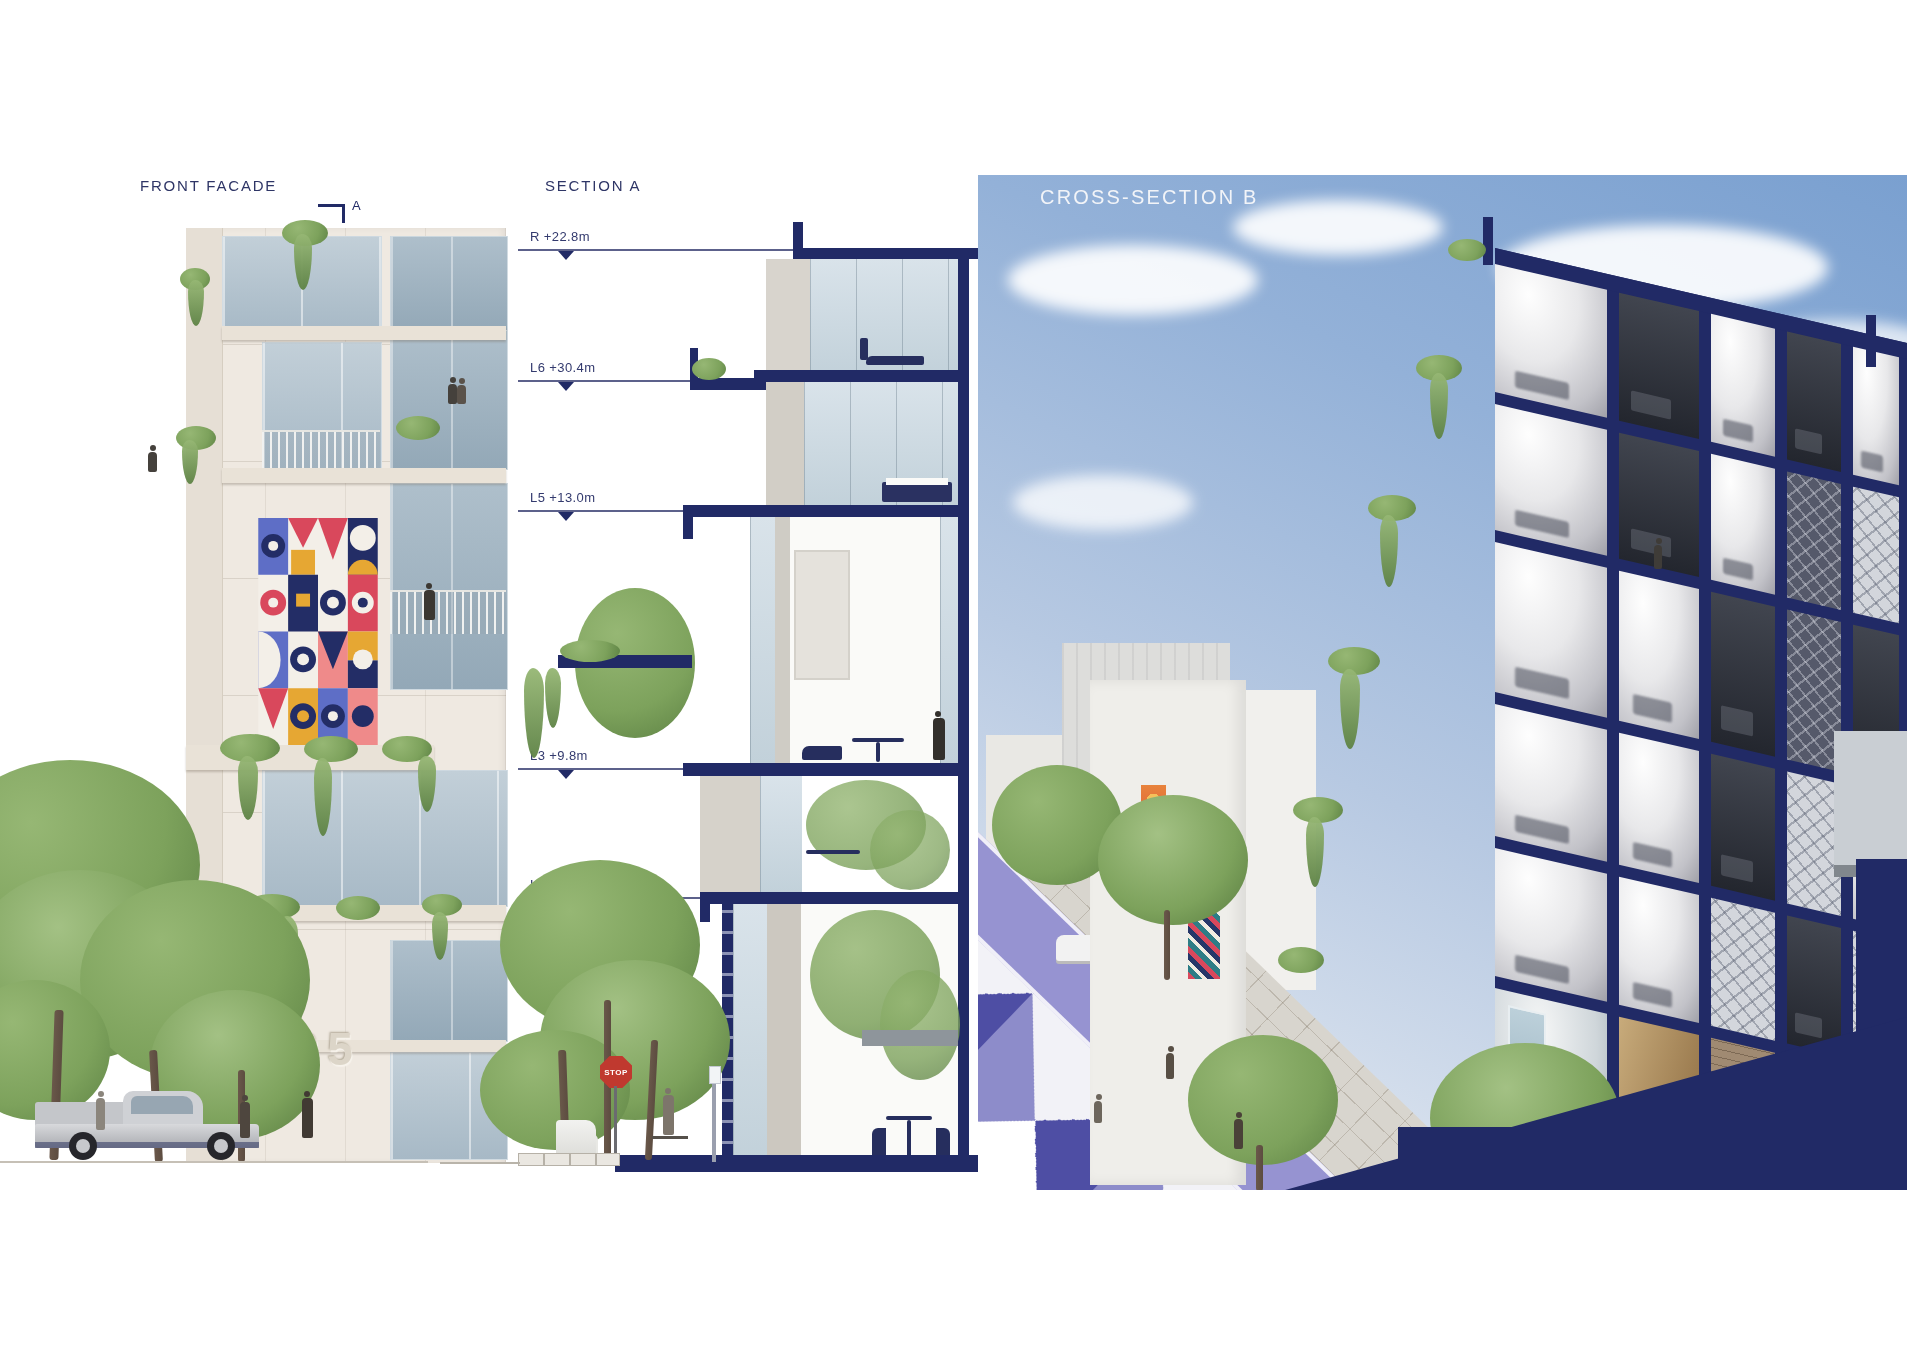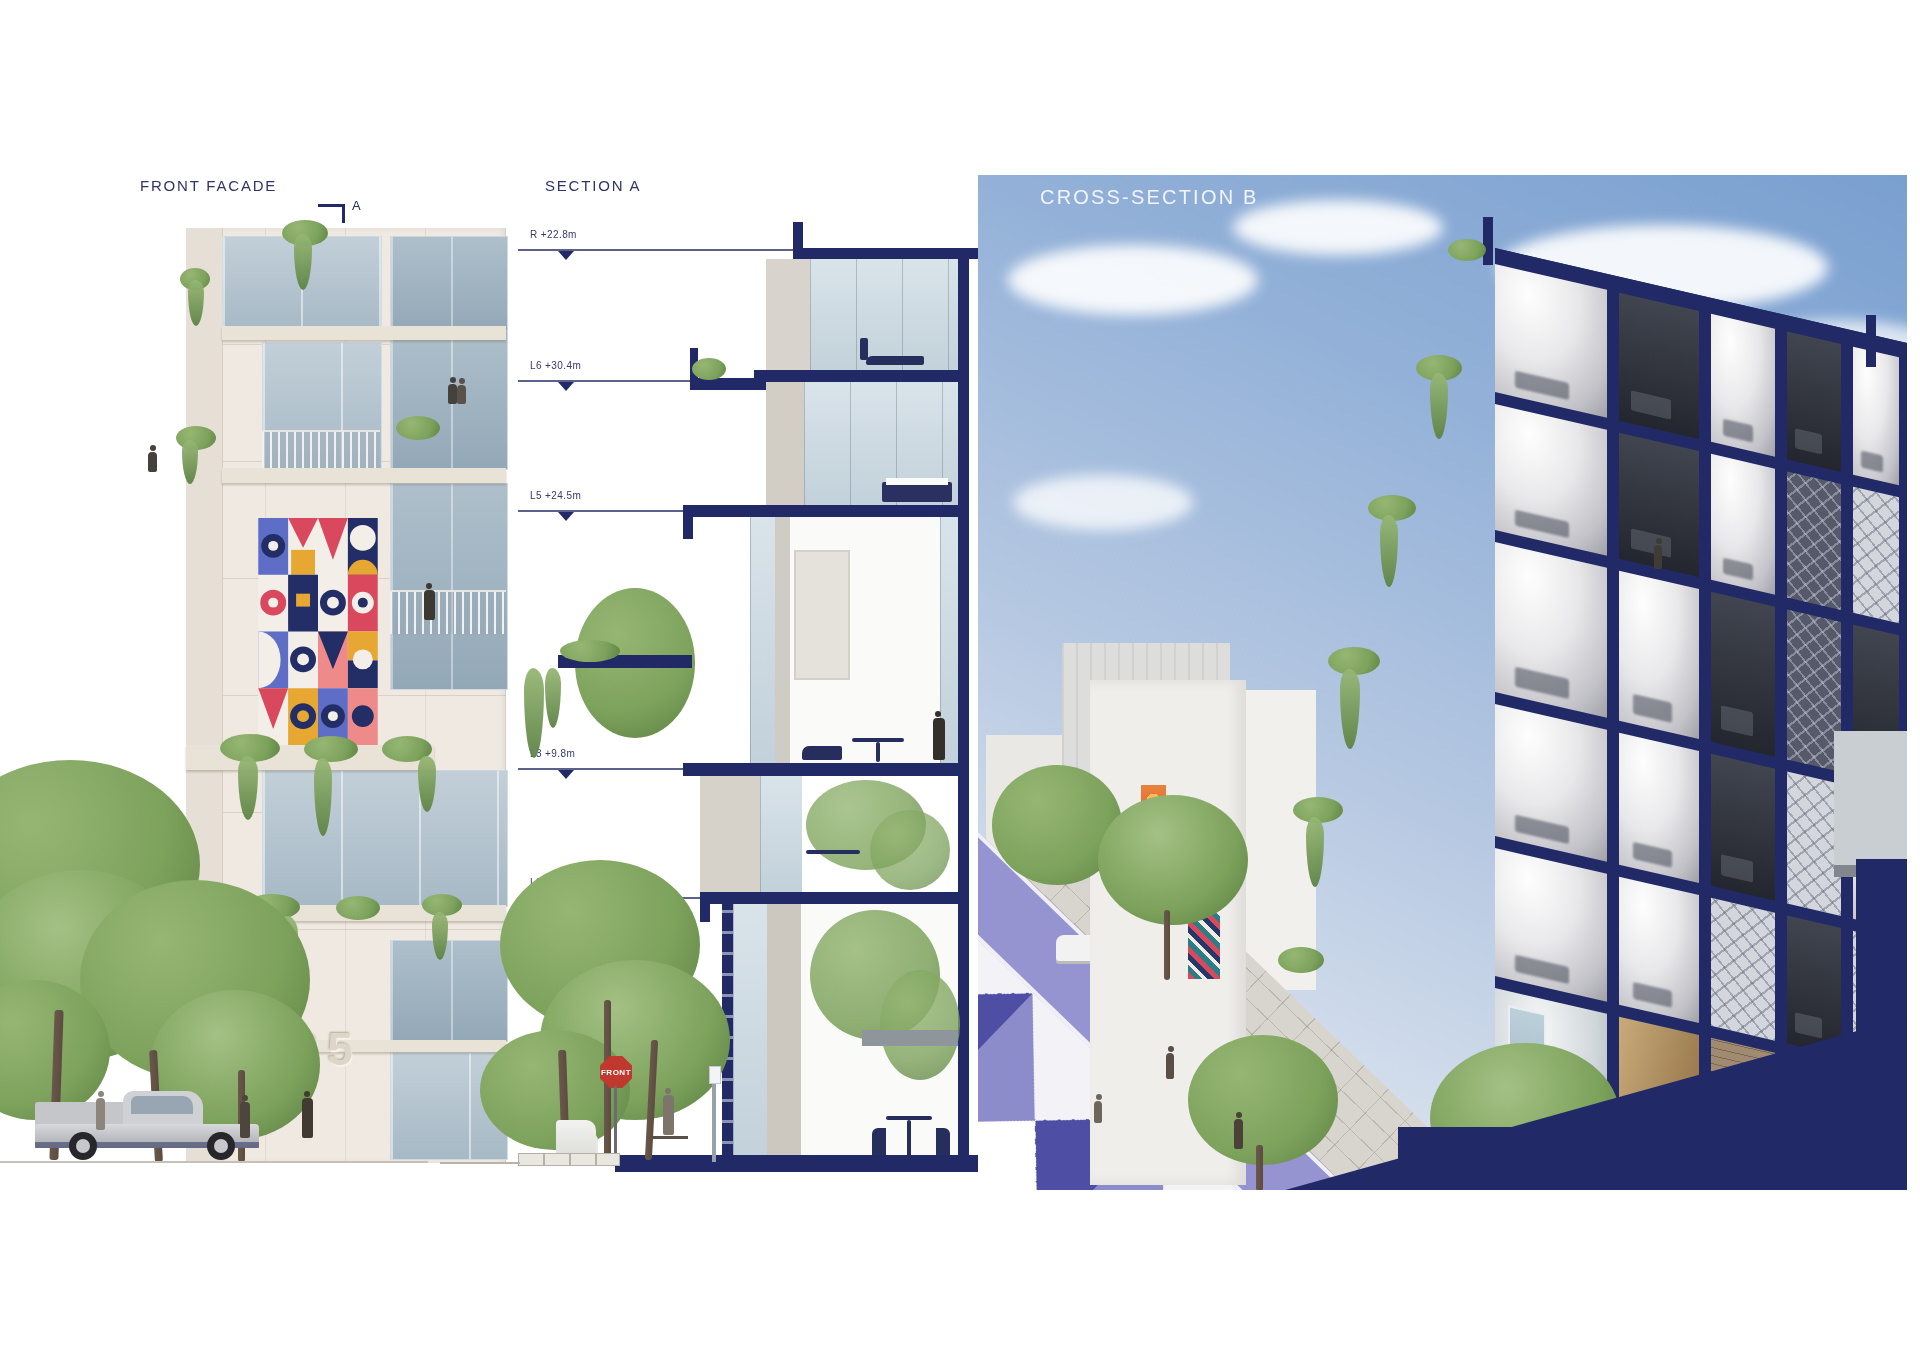--- a/index.html
+++ b/index.html
@@ -40,21 +40,21 @@
   .t-bed{position:absolute;left:0;top:16px;width:88px;height:24px;background:#c4c6ca;border-radius:3px 0 0 0;}
   .t-cab{position:absolute;left:88px;top:5px;width:80px;height:36px;background:#cfd1d5;border-radius:10px 16px 0 0;}
   .t-win{position:absolute;left:96px;top:10px;width:62px;height:18px;background:#97a6b2;border-radius:6px 10px 0 0;}
   .t-body{position:absolute;left:0;top:38px;width:224px;height:24px;background:linear-gradient(180deg,#d8d9dc,#a9abb0);border-radius:2px 4px 2px 2px;}
   .t-stripe{position:absolute;left:0;top:56px;width:224px;height:6px;background:#2e3560;opacity:.55;}
   .t-wheel{position:absolute;width:28px;height:28px;border-radius:50%;background:#26262b;}
   .t-wheel::after{content:"";position:absolute;left:7px;top:7px;width:14px;height:14px;border-radius:50%;background:#c7c8cc;}
 
   
   .lvl{position:absolute;left:518px;}
-  .lvl .lbl{position:absolute;left:12px;top:-20px;font-size:10px;letter-spacing:.4px;color:var(--navy2,#333a6e);white-space:nowrap;}
+  .lvl .lbl{position:absolute;left:12px;top:-20px;font-size:13px;letter-spacing:.4px;color:var(--navy2,#333a6e);white-space:nowrap;}
   .lvl .ln{height:2px;background:var(--navy2,#333a6e);opacity:.8;}
   .lvl .tri{position:absolute;left:40px;top:2px;width:0;height:0;border-left:8px solid transparent;border-right:8px solid transparent;border-top:9px solid var(--navy,#212a66);}
   .lv0{top:249px}.lv1{top:380px}.lv2{top:510px}.lv3{top:768px}.lv4{top:897px}.lv5{top:1153px}
   .lv0 .ln{width:275px}.lv1 .ln{width:172px}.lv2 .ln{width:167px}.lv3 .ln{width:167px}.lv4 .ln{width:182px}.lv5 .ln{width:97px}
 
   .sec{left:690px;top:210px;width:297px;height:966px;}
   .nv{position:absolute;background:var(--navy,#212a66);}
   .gry{position:absolute;background:#d8d4cd;}
   .sglass{position:absolute;background:linear-gradient(180deg,#d9e3ea,#c2d1da);
      background-image:repeating-linear-gradient(90deg,rgba(90,110,125,.35) 0 1px,rgba(0,0,0,0) 1px 46px),linear-gradient(180deg,#d9e3ea,#c2d1da);}
@@ -243,21 +243,21 @@
       <div class="lbl">R +22.8m</div>
       <div class="ln"></div>
       <div class="tri"></div>
     </div>
   <div class="lvl lv1">
       <div class="lbl">L6 +30.4m</div>
       <div class="ln"></div>
       <div class="tri"></div>
     </div>
   <div class="lvl lv2">
-      <div class="lbl">L5 +24.5m</div>
+      <div class="lbl">L5 +13.0m</div>
       <div class="ln"></div>
       <div class="tri"></div>
     </div>
   <div class="lvl lv3">
       <div class="lbl">L3 +9.8m</div>
       <div class="ln"></div>
       <div class="tri"></div>
     </div>
   <div class="lvl lv4">
       <div class="lbl">L2 +6.5m</div>
@@ -327,21 +327,21 @@
     <div class="vinef abs" style="left:524px;top:668px;width:20px;height:90px;"></div>
     <div class="vinef abs" style="left:545px;top:668px;width:16px;height:60px;"></div>
   </div>
   <div class="abs nv" style="left:558px;top:655px;width:134px;height:13px;"></div>
   <div class="leaf abs" style="left:560px;top:640px;width:60px;height:22px;"></div>
   <div class="trunk abs" style="left:560px;top:1050px;width:8px;height:110px;transform:rotate(-2deg);"></div>
   <div class="trunk abs" style="left:604px;top:1000px;width:7px;height:160px;"></div>
   <div class="trunk abs" style="left:648px;top:1040px;width:7px;height:120px;transform:rotate(3deg);"></div>
   <div class="abs cafechair"></div>
   <div class="abs stop">
-      <span>FRONT</span>
+      <span>STOP</span>
     </div>
   <div class="abs stoppole"></div>
   <div class="person" style="left:663px;top:1095px;height:40px;width:11px;background:#7d756b;"></div>
   <div class="abs" style="left:652px;top:1136px;width:36px;height:3px;background:#55504a;"></div>
   <div class="abs lamp"></div>
   <div class="abs lampcap"></div>
   <div class="abs pavers"></div>
   <div class="abs" style="left:440px;top:1162px;width:80px;height:2px;background:#b9b4aa;"></div>
 
   <div class="abs render">

